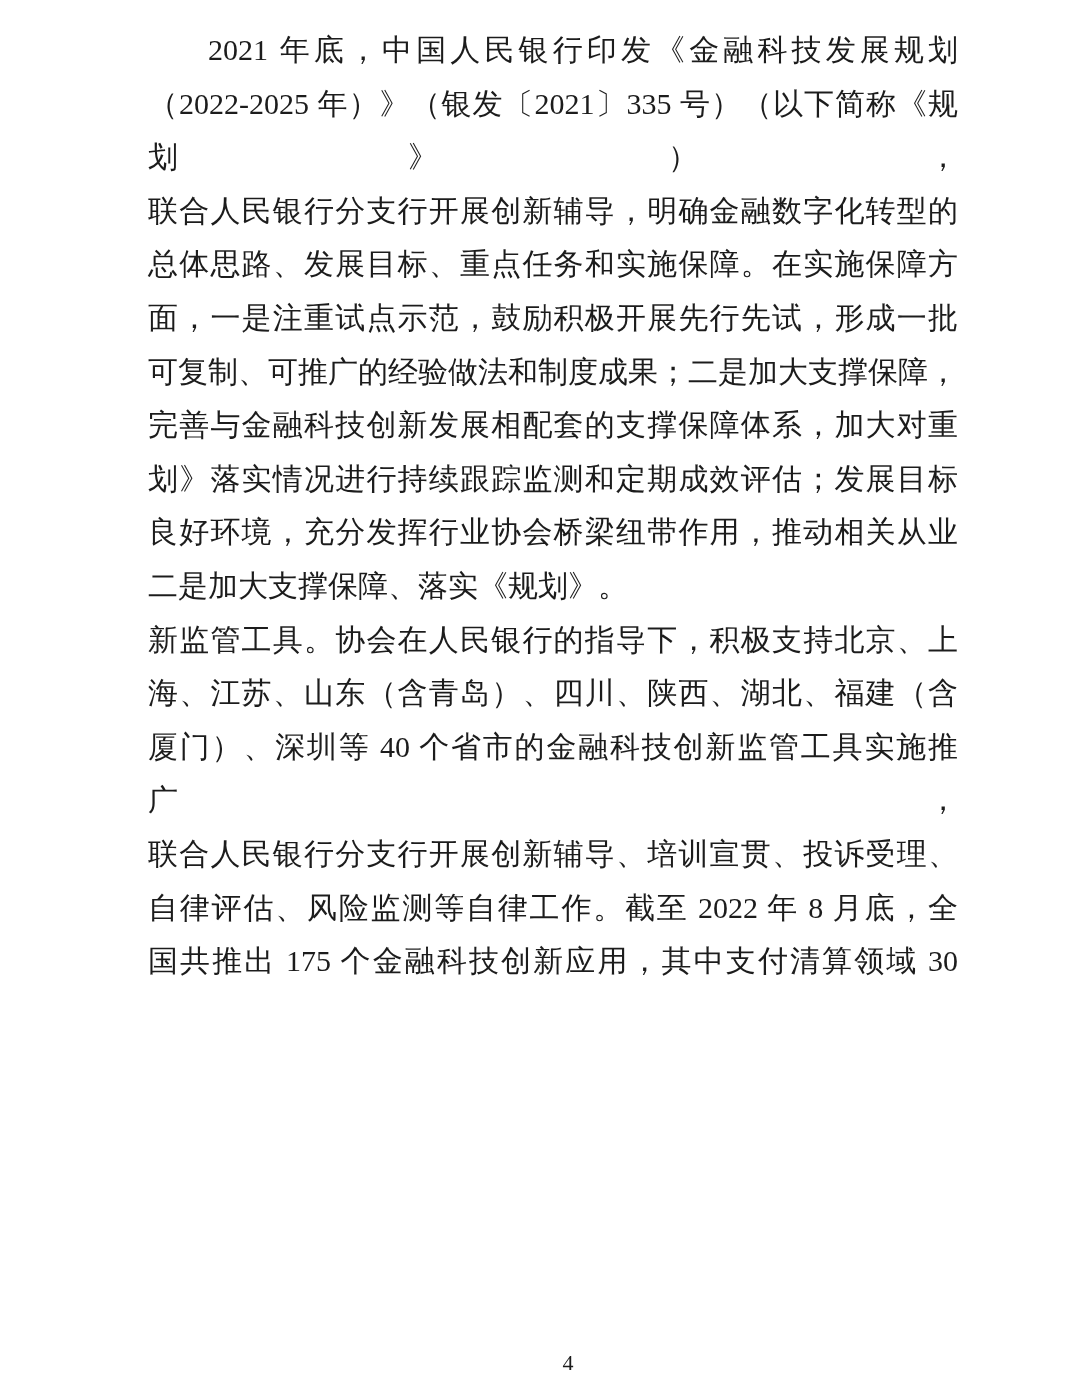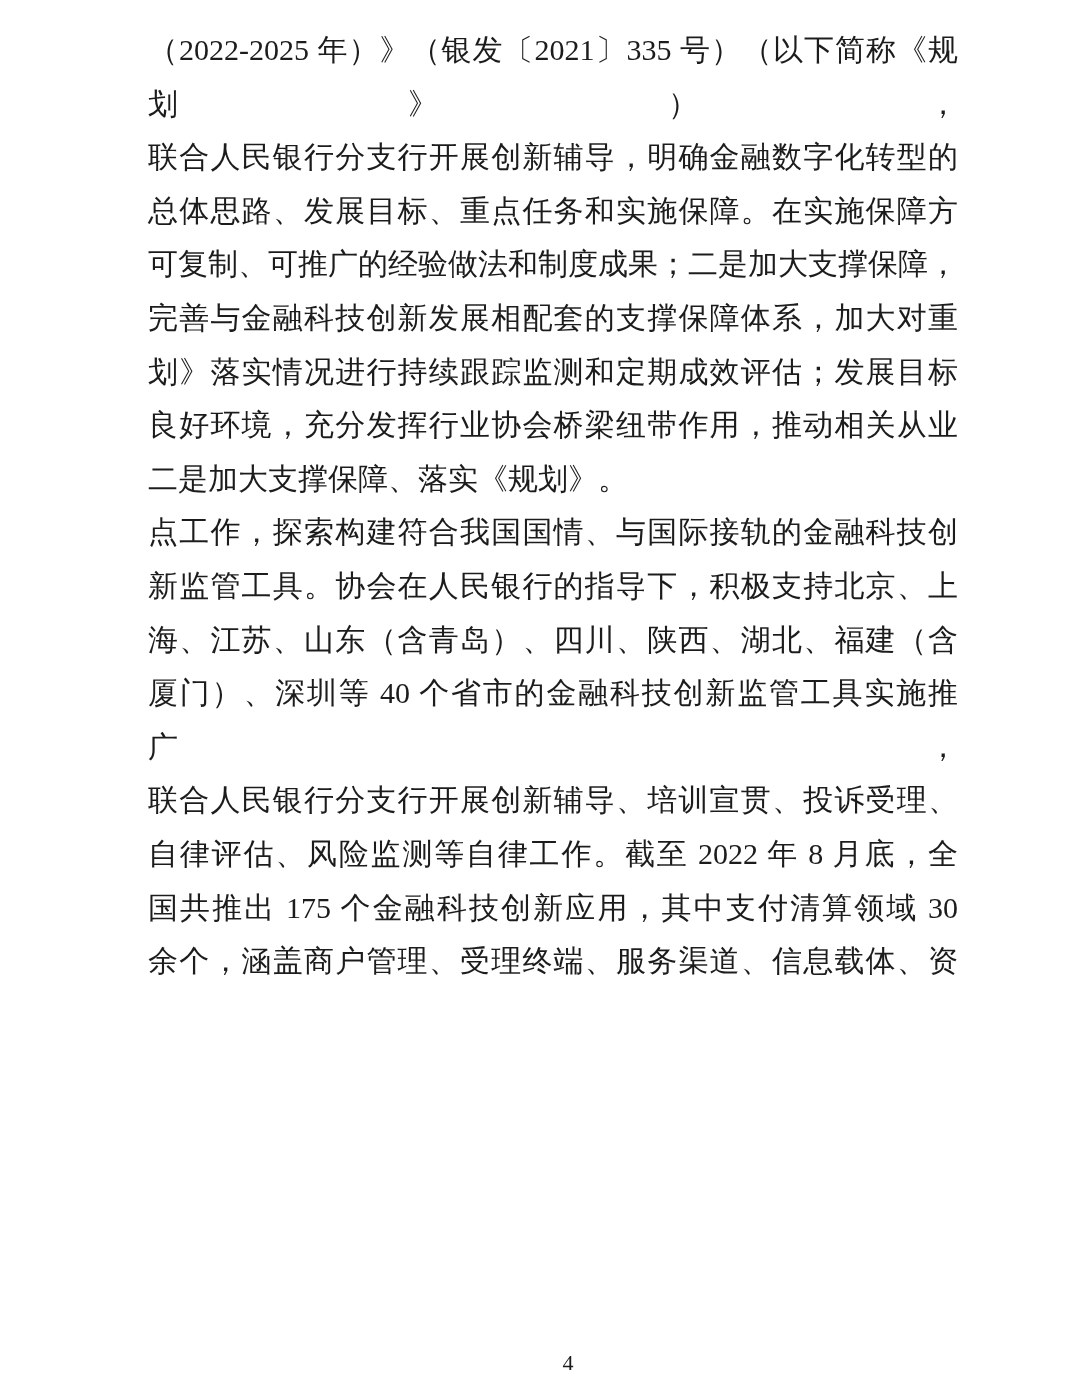--- a/index.html
+++ b/index.html
@@ -59,37 +59,37 @@
     line-height: 26px;
   }
 </style>
 </head>
 <body>
 
 <div class="page">
   <div class="doc-body">
 
     <div class="para">
+      <div class="line first">2021 年底，中国人民银行印发《金融科技发展规划</div>
       <div class="line">（2022-2025 年）》（银发〔2021〕335 号）（以下简称《规划》），</div>
       <div class="line">联合人民银行分支行开展创新辅导，明确金融数字化转型的</div>
       <div class="line">总体思路、发展目标、重点任务和实施保障。在实施保障方</div>
+      <div class="line">面，一是注重试点示范，鼓励积极开展先行先试，形成一批</div>
       <div class="line">可复制、可推广的经验做法和制度成果；二是加大支撑保障，</div>
       <div class="line">完善与金融科技创新发展相配套的支撑保障体系，加大对重</div>
       <div class="line">划》落实情况进行持续跟踪监测和定期成效评估；发展目标</div>
       <div class="line">良好环境，充分发挥行业协会桥梁纽带作用，推动相关从业</div>
       <div class="line last">二是加大支撑保障、落实《规划》。</div>
     </div>
 
     <div class="para">
-      <div class="line">点工作，探索构建符合我国国情、与国际接轨的金融科技创</div>
       <div class="line">新监管工具。协会在人民银行的指导下，积极支持北京、上</div>
       <div class="line">海、江苏、山东（含青岛）、四川、陕西、湖北、福建（含</div>
       <div class="line">厦门）、深圳等 40 个省市的金融科技创新监管工具实施推广，</div>
       <div class="line">联合人民银行分支行开展创新辅导、培训宣贯、投诉受理、</div>
       <div class="line">自律评估、风险监测等自律工作。截至 2022 年 8 月底，全</div>
       <div class="line">国共推出 175 个金融科技创新应用，其中支付清算领域 30</div>
-      <div class="line">余个，涵盖商户管理、受理终端、服务渠道、信息载体、资</div>
     </div>
 
   </div>
 
   <div class="footer">4</div>
 </div>
 
 </body></html>

